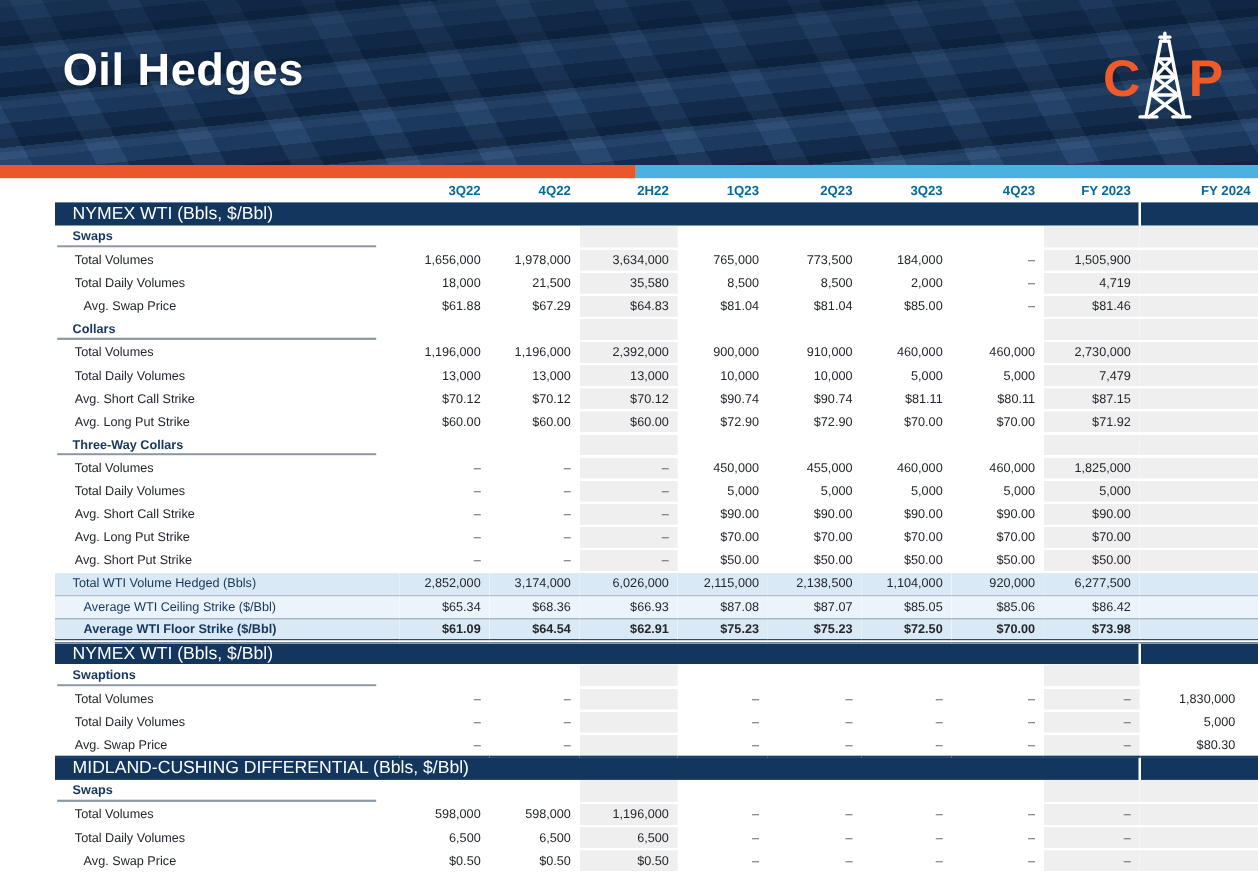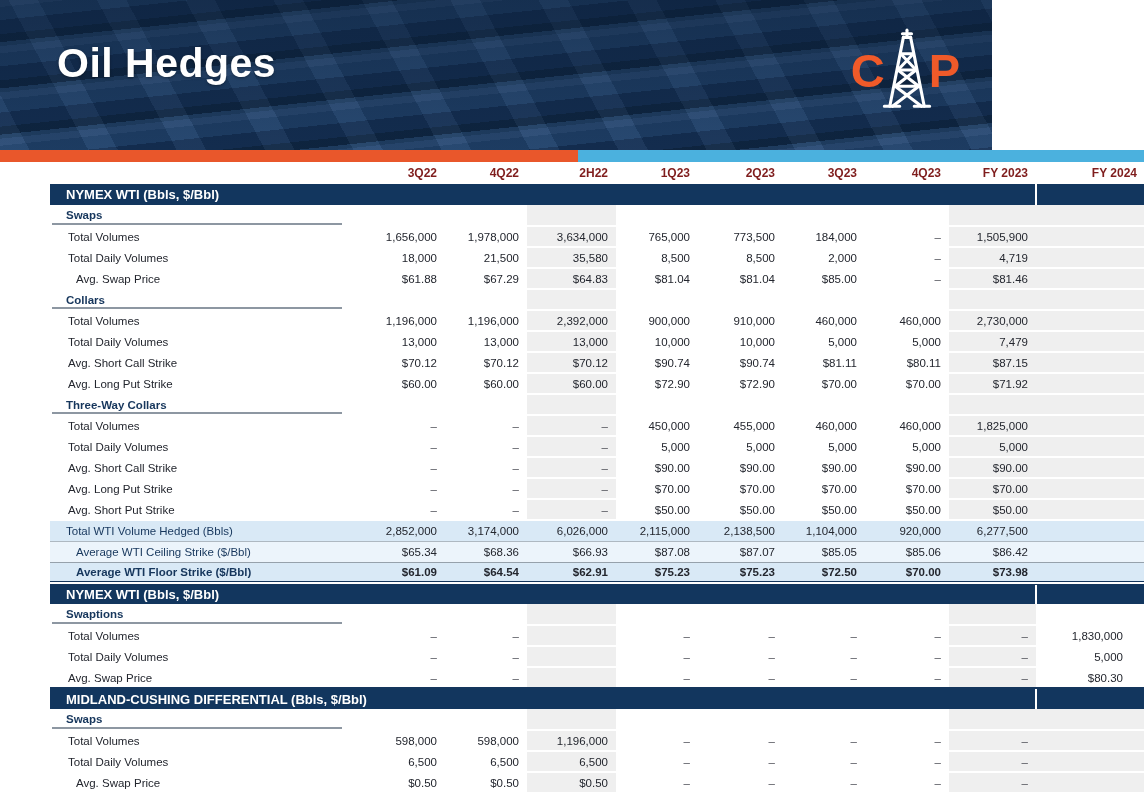--- a/index.html
+++ b/index.html
@@ -6,21 +6,21 @@
   html,body { margin:0; padding:0; }
   body {
     width:1144px; height:799px; overflow:hidden;
     background:#ffffff;
     font-family:"Liberation Sans", sans-serif;
     -webkit-font-smoothing:antialiased;
   }
 
   
   .banner {
-    position:relative; width:992px; height:150px;
+    position:relative; width:1144px; height:150px;
     background-color:#1d3c64;
     background-image:
       linear-gradient(rgba(10,28,52,.45), rgba(10,28,52,.10)),
       repeating-linear-gradient(62deg, rgba(255,255,255,.045) 0 26px, rgba(0,0,0,.10) 26px 78px),
       repeating-linear-gradient(174deg,
         #2e517e 0 7px, #224672 7px 20px, #16335a 20px 34px, #102947 34px 42px, #24466e 42px 46px);
   }
   .banner-title {
     position:absolute; left:57px; top:40px;
     color:#ffffff; font-size:41px; font-weight:bold; letter-spacing:.5px;
@@ -37,28 +37,28 @@
   .stripe-orange { width:578px; background:#e9572b; }
   .stripe-blue  { flex:1; background:#4bb1de; }
 
   
   .table-wrap { margin-left:50px; width:1094px; }
   table { border-collapse:collapse; table-layout:fixed; width:1094px; }
   td, th { padding:0; font-size:11.5px; color:#23262e; overflow:hidden; white-space:nowrap; }
 
   tr.colhead { height:22px; }
   tr.colhead th {
-    font-size:12px; font-weight:bold; color:#7f1d1d;
+    font-size:12px; font-weight:bold; color:#0369a1;
     text-align:right; vertical-align:bottom; padding:0 8px 4px 0;
   }
   tr.colhead th.last { padding-right:7px; }
 
   tr.bar { height:21px; }
   tr.bar td {
-    background:#12365e; color:#ffffff; font-weight:bold; font-size:13px;
+    background:#12365e; color:#ffffff; font-weight:normal; font-size:16px;
     padding-left:16px; vertical-align:middle;
   }
   tr.bar td.bar-last { border-left:2px solid #ffffff; padding-left:0; }
 
   tr.body-row { height:21px; }
   tr.body-row td { border-bottom:2px solid #ffffff; vertical-align:middle; }
   td.num { text-align:right; padding-right:8px; }
   td.num.last { padding-right:21px; }
   td.shade { background:#efefef; }
   td.dash { color:#4d4f57; }

